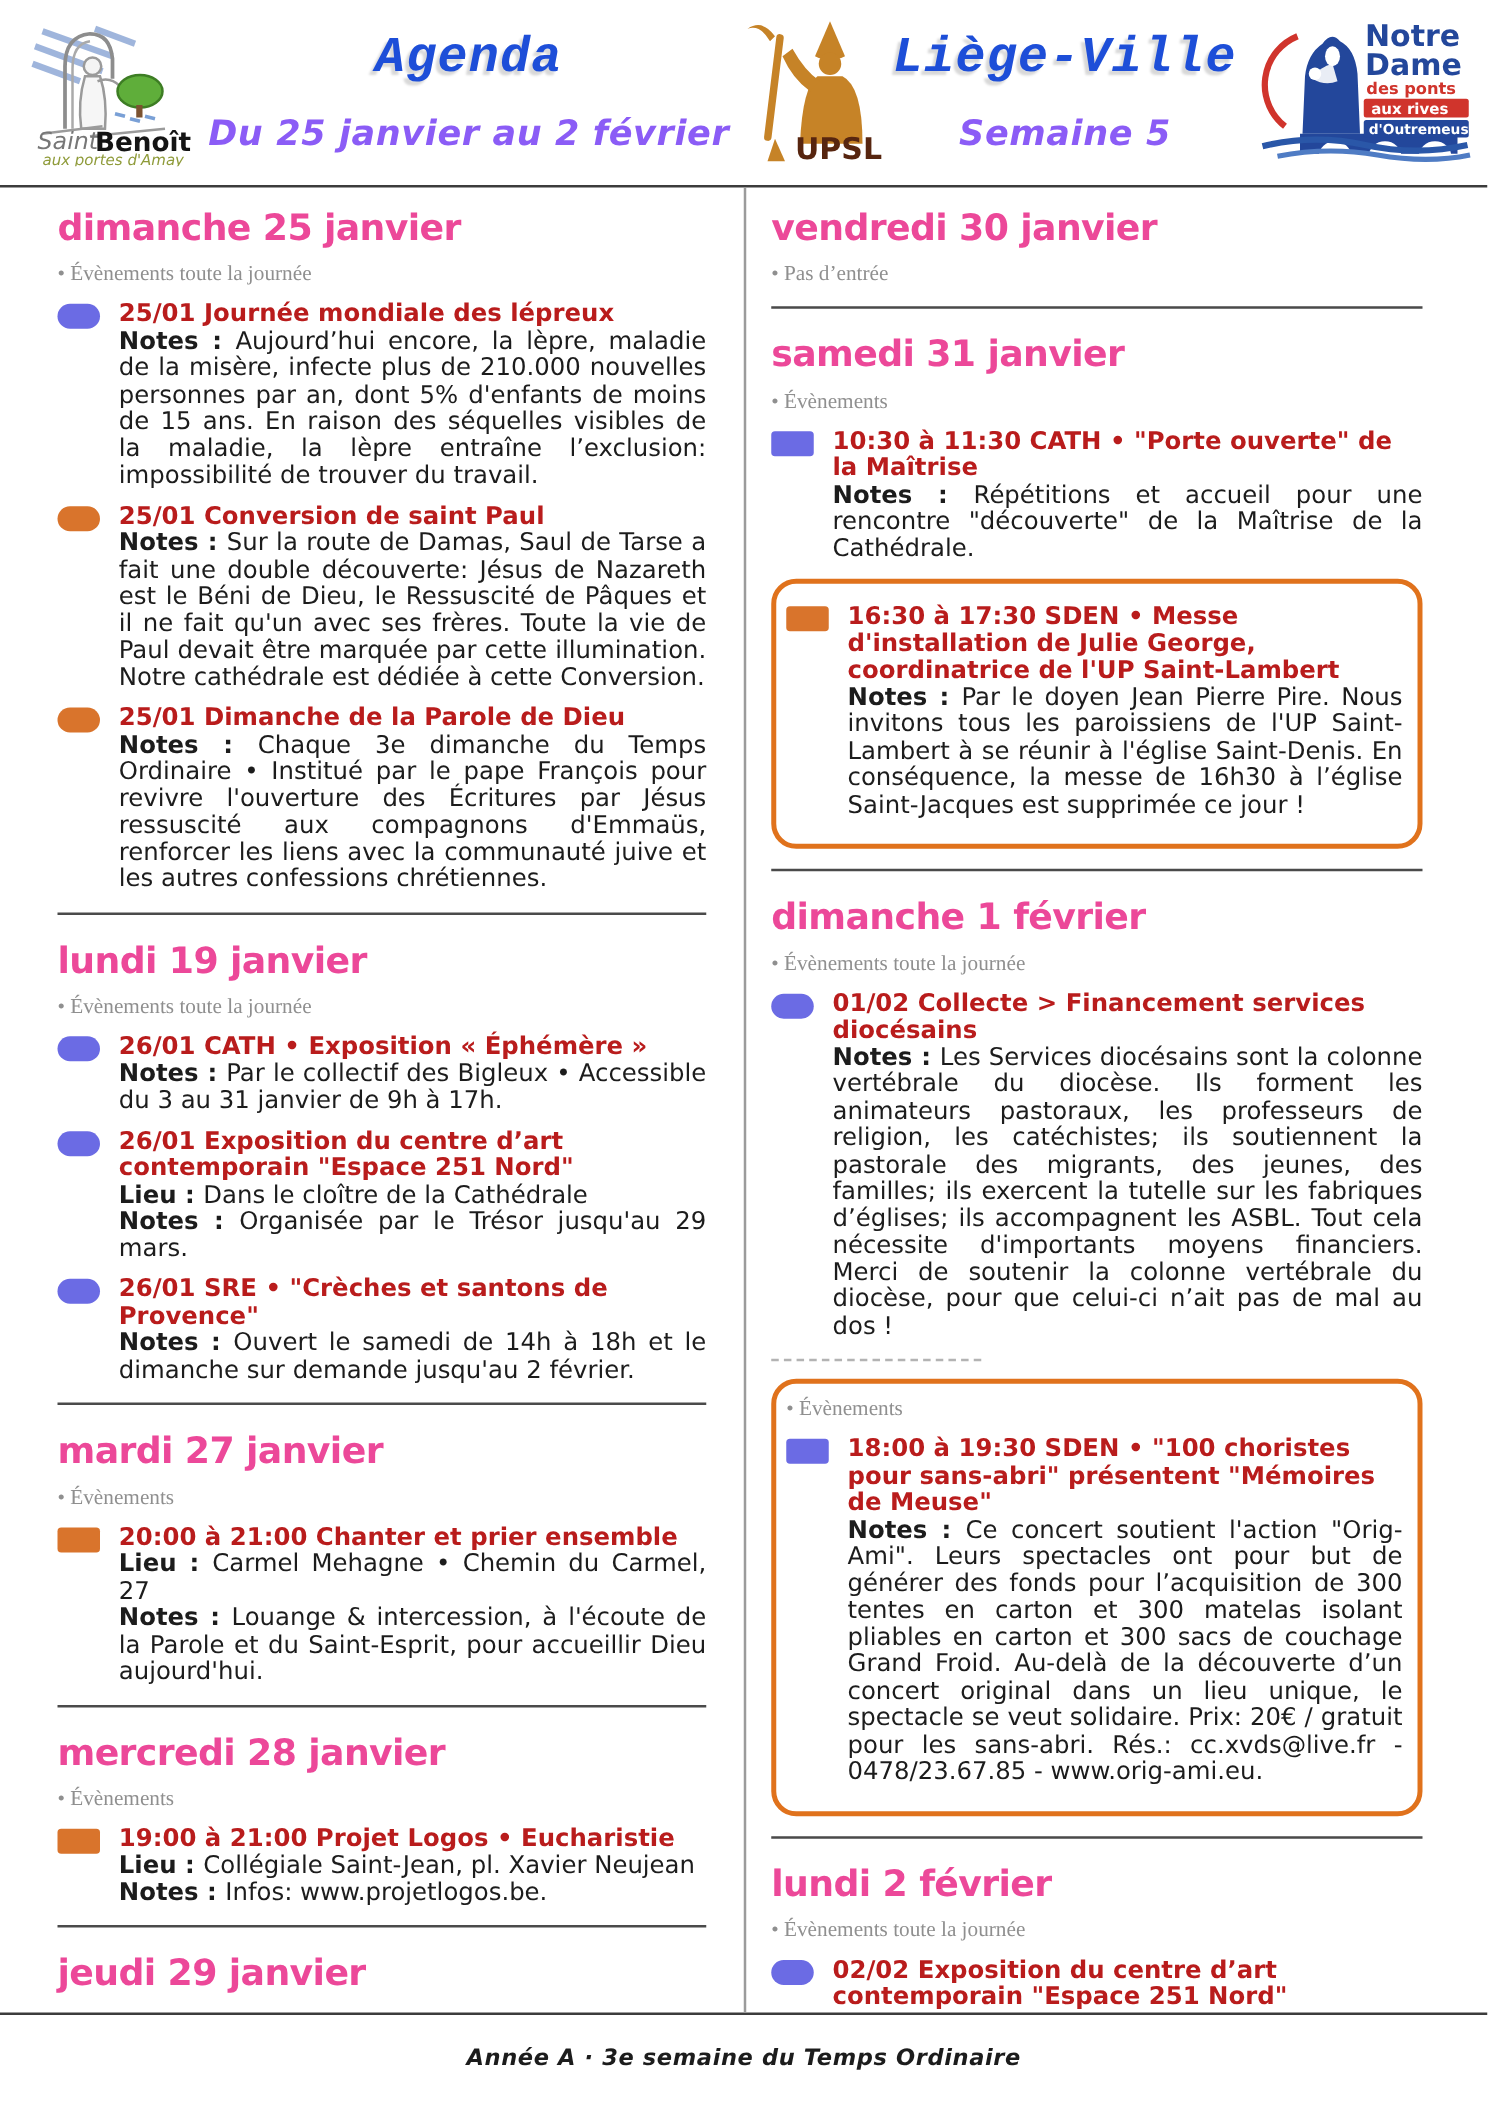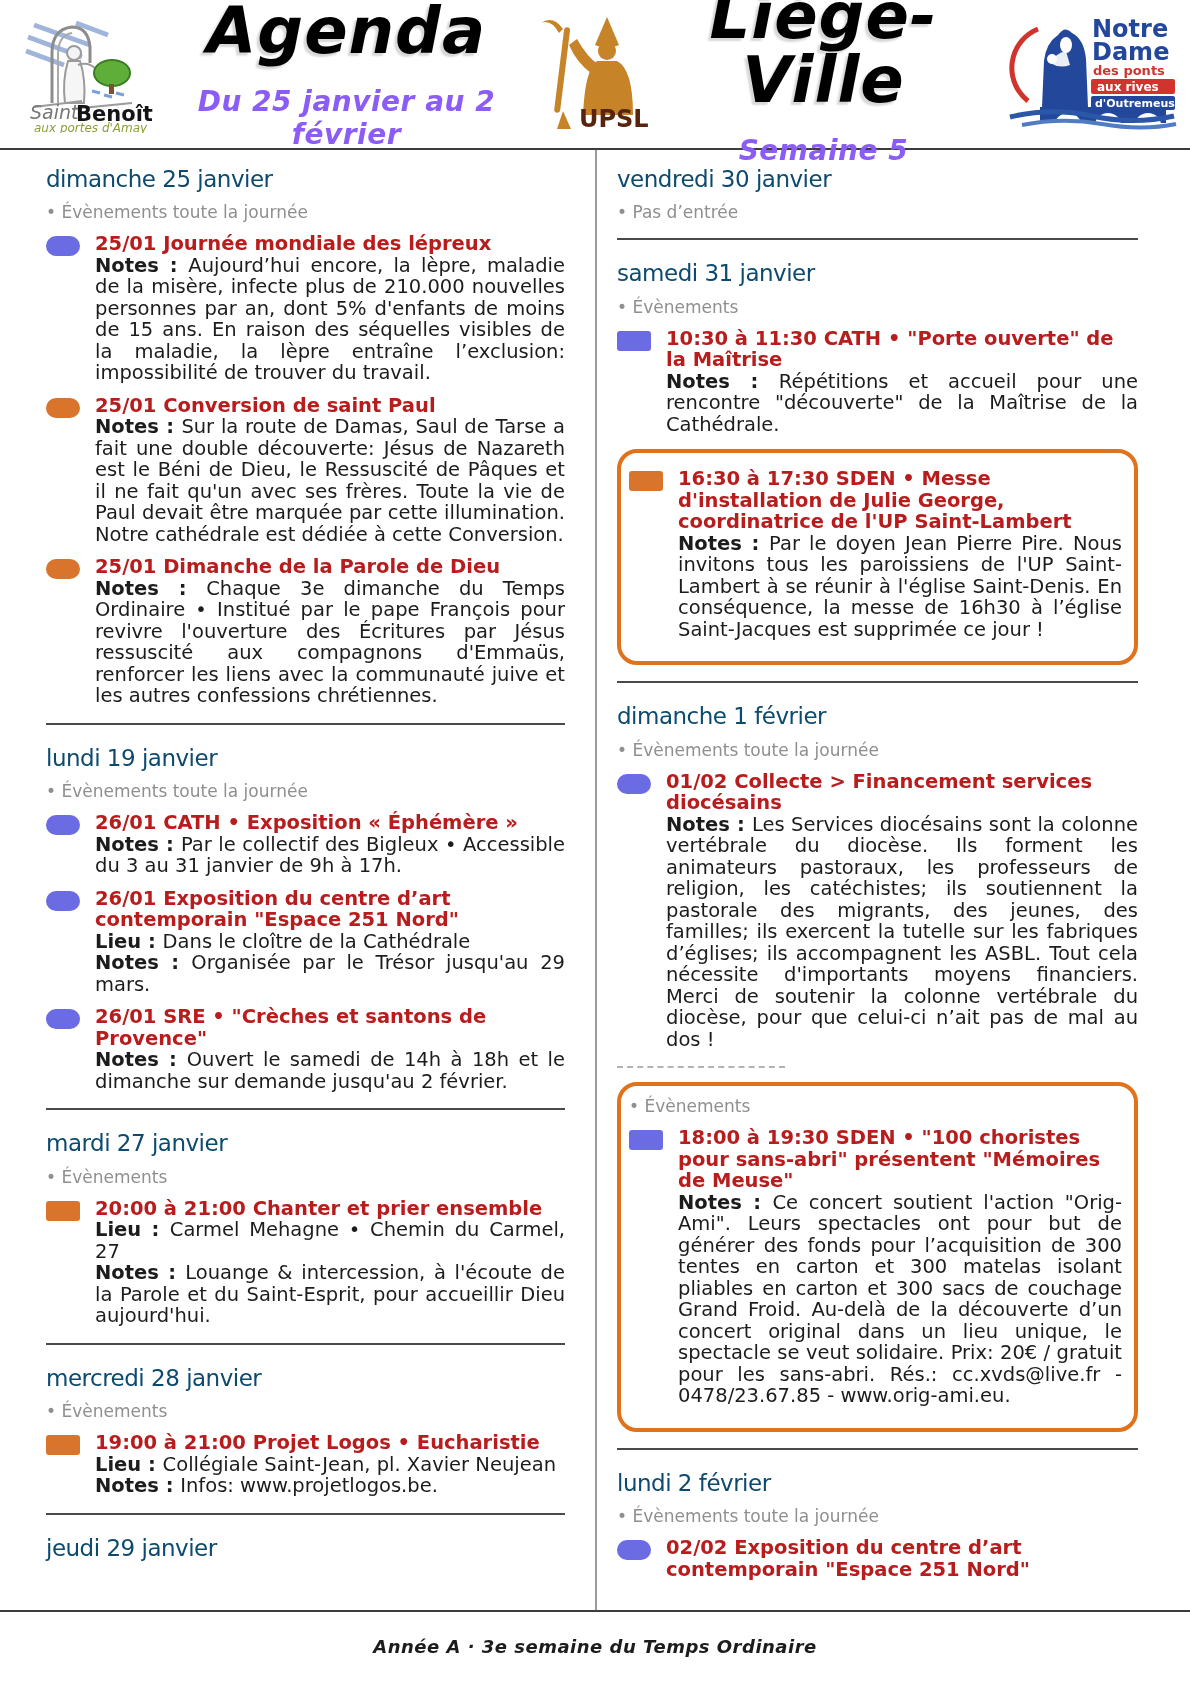--- a/index.html
+++ b/index.html
@@ -10,40 +10,40 @@
     color:#1c1c1c; overflow:hidden;
   }
   
   .header {
     height:150px; display:flex; align-items:center;
     padding:0 12px; border-bottom:2px solid #3c3c3c;
   }
   .logo { flex:0 0 auto; }
   .head-block { flex:1 1 auto; text-align:center; }
   .ghost-title {
-    font-size:64px; font-weight:bold; font-style:italic;
-    color:#000000; letter-spacing:1px;
+    font-size:40px; font-weight:bold; font-style:italic;
+    color:#1d4ed8; letter-spacing:1px;
     text-shadow:-3px 3px 2px #d8d8d8;
-    line-height:1; margin-top:2px;
+    line-height:1; margin-top:2px;font-family:Liberation Mono, monospace;
   }
   .script-line {
     font-size:28px; font-weight:bold; font-style:italic;
     color:#8b5cf6; margin-top:22px; letter-spacing:0.5px;
   }
   
   .main { display:flex; height:1460px; overflow:hidden; }
   .col { flex:1 1 50%; overflow:hidden; padding:0 30px 0 46px; }
   .col.right-col { border-left:2px solid #9b9b9b; padding:0 52px 0 20px; }
   
   .day + .day { border-top:2px solid #4a4a4a; margin-top:16px; padding-top:4px; }
   .day-title {
-    font-size:23px; font-weight:normal; color:#0c4a6e;
+    font-size:29px; font-weight:bold; color:#ec4899;
     margin:16px 0 4px 0; letter-spacing:-0.5px; line-height:1.15;
   }
-  .meta { color:#8f8f8f; font-size:17px; margin:10px 0 2px 0; }
+  .meta { color:#8f8f8f; font-size:17px; margin:10px 0 2px 0;font-family:Liberation Serif, serif; }
   .meta::before { content:"• "; }
   .event { display:flex; gap:15px; margin:11px 0; }
   .marker { width:34px; height:20px; flex:0 0 34px; margin-top:3px; }
   .marker.pill { border-radius:10px; }
   .marker.square { border-radius:3px; }
   .event-body { flex:1 1 auto; font-size:19.5px; line-height:21.5px; }
   .event-title { font-weight:bold; color:#b91c1c; }
   .event-body p.field { margin:0; text-align:justify; }
   .field b { font-weight:bold; }
   .hl-box { border:4px solid #e0721c; border-radius:20px; padding:4px 12px 10px 8px; margin:14px 0; }

